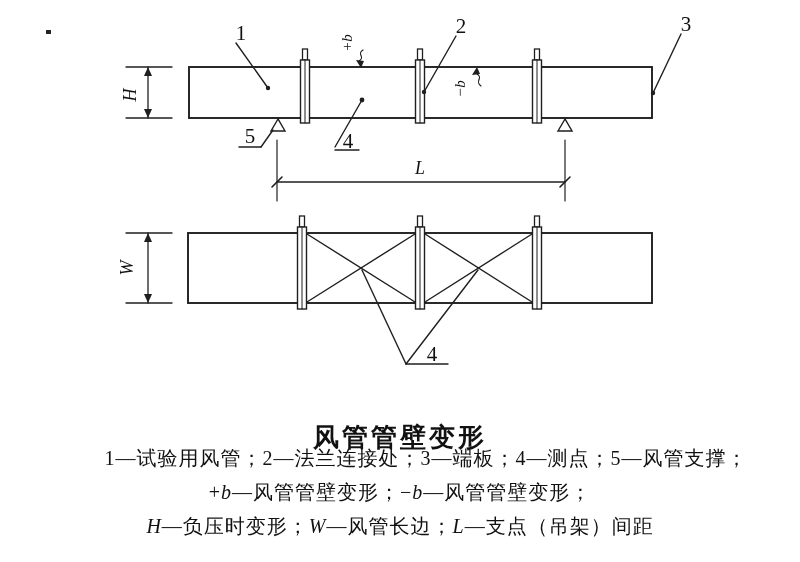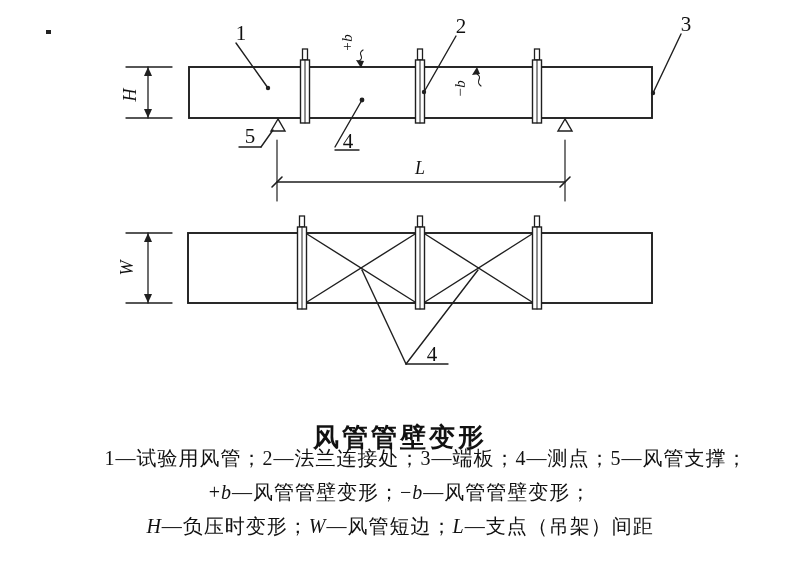--- a/index.html
+++ b/index.html
@@ -159,13 +159,13 @@
     </g>
   </g>
 </svg>
 
 <div class="caption fig-title">风管管壁变形</div>
 
 <div class="caption legend-line legend-1"><span>1—试验用风管；2—法兰连接处；3—端板；4—测点；5—风管支撑；</span></div>
 
 <div class="caption legend-line legend-2"><span>+</span><span class="it">b</span><span>—风管管壁变形；</span><span>−</span><span class="it">b</span><span>—风管管壁变形；</span></div>
 
-<div class="caption legend-line legend-3"><span class="it">H</span><span>—负压时变形；</span><span class="it">W</span><span>—风管短边；</span><span class="it">L</span><span>—支点（吊架）间距</span></div>
+<div class="caption legend-line legend-3"><span class="it">H</span><span>—负压时变形；</span><span class="it">W</span><span>—风管长边；</span><span class="it">L</span><span>—支点（吊架）间距</span></div>
 
 </body></html>

